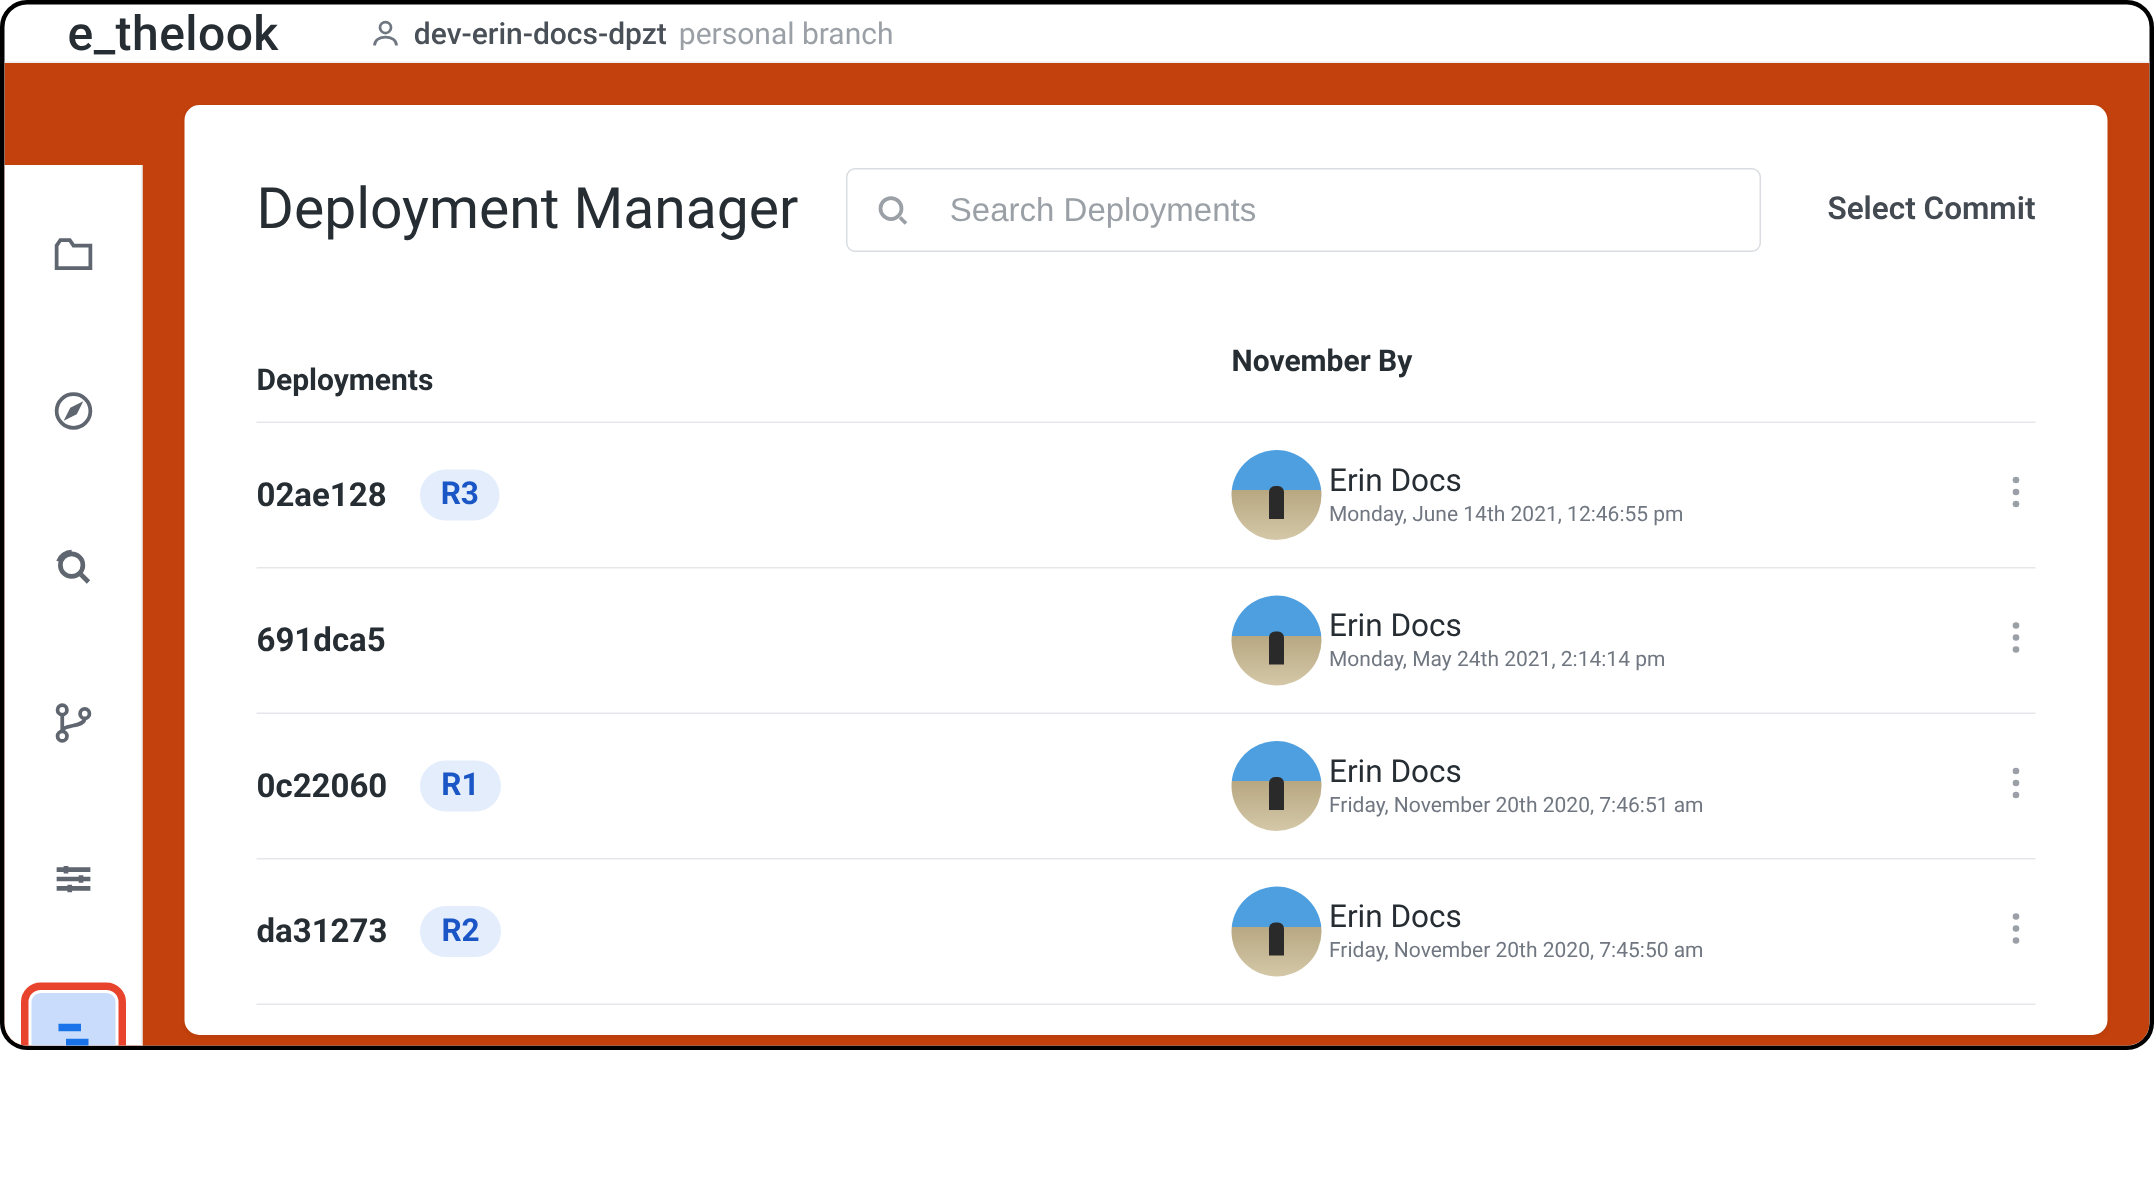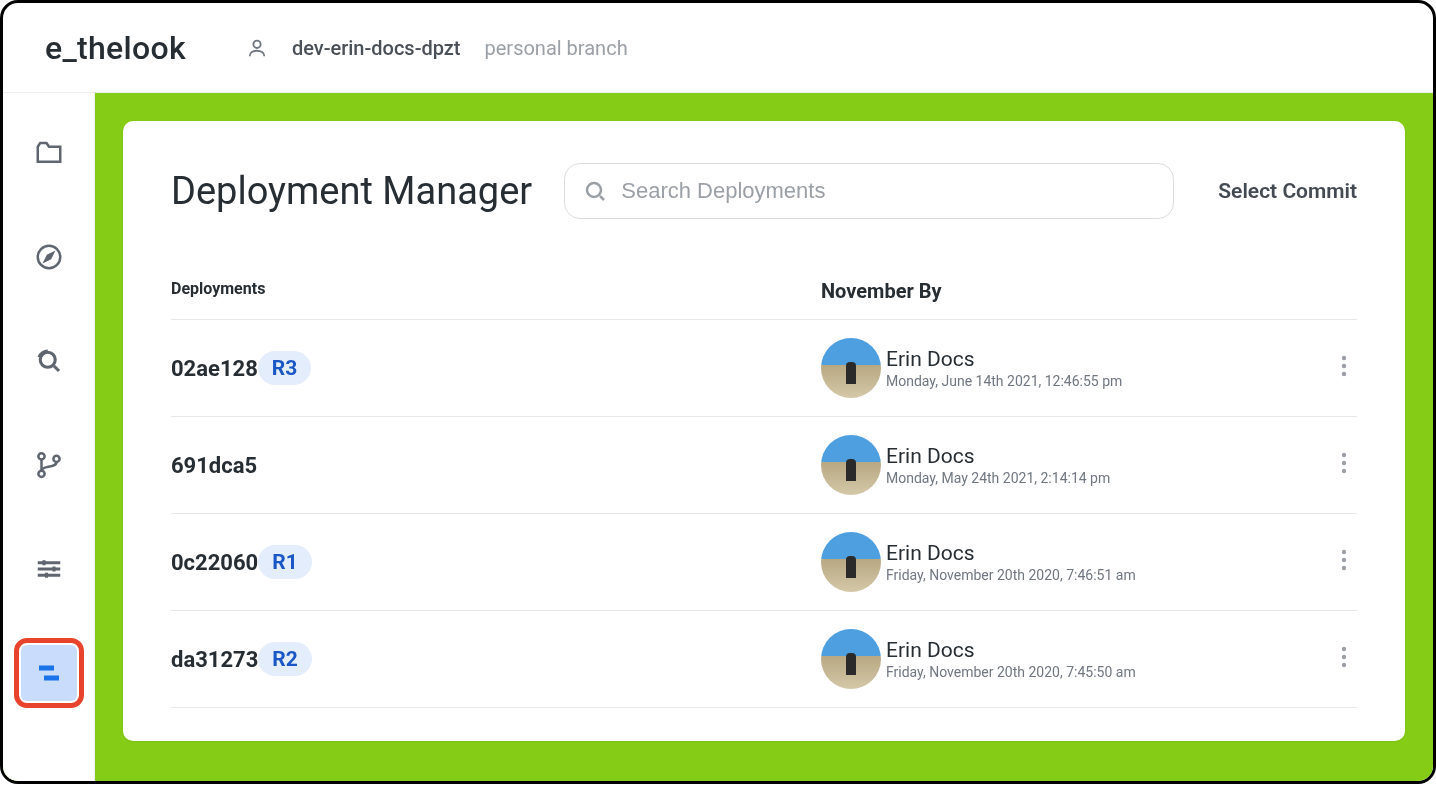--- a/index.html
+++ b/index.html
@@ -5,21 +5,21 @@
     * { box-sizing: border-box; margin: 0; padding: 0; }
     body {
       font-family: -apple-system, BlinkMacSystemFont, "Segoe UI", Roboto, Helvetica, Arial, sans-serif;
       background: #fff;
       width: 1436px;
       height: 788px;
       overflow: hidden;
     }
     .frame {
       width: 1436px;
-      height: 784px;
+      height: 700px;
       border: 3px solid #000;
       border-radius: 18px;
       background: #fff;
       display: flex;
       flex-direction: column;
       overflow: hidden;
     }
     .header {
       height: 90px;
       display: flex;
@@ -30,30 +30,31 @@
     }
     .project-title {
       font-size: 32px;
       font-weight: 500;
       letter-spacing: 0.3px;
       color: #262D33;
     }
     .branch-group {
       display: flex;
       align-items: center;
-      gap: 24px;
+      gap: 8px;
       margin-left: -10px;
     }
     .branch-group svg { color: #707781; }
     .branch-name { font-size: 20px; color: #4a5057; font-weight: 500; }
     .branch-type { font-size: 20px; color: #9aa0a6; }
     .body {
       flex: 1;
       display: flex;
-      background: #84cc16;
+      background: #c2410c;
+      align-items: flex-end;
     }
     .sidebar {
       width: 92px;
       background: #fff;
       border-right: 1px solid #eee;
       display: flex;
       flex-direction: column;
       align-items: center;
       padding-top: 32px;
       gap: 48px;
@@ -96,24 +97,24 @@
     .page-title {
       font-size: 38px;
       font-weight: 400;
       color: #262D33;
     }
     .search-box {
       flex: 1;
       display: flex;
       align-items: center;
       border: 1px solid #d9dde1;
-      border-radius: 16px;
+      border-radius: 6px;
       height: 56px;
       padding: 0 18px;
-      gap: 14px;
+      gap: 26px;
       max-width: 610px;
     }
     .search-box svg { color: #9aa0a6; width: 24px; height: 24px; }
     .search-box input {
       border: none;
       outline: none;
       font-size: 22px;
       flex: 1;
       color: #333;
     }
@@ -123,29 +124,29 @@
       font-weight: 600;
       color: #444a52;
       cursor: pointer;
       margin-left: auto;
     }
     .table-header {
       display: flex;
       padding-bottom: 16px;
       border-bottom: 1px solid #e5e7ea;
     }
-    .col-deploy-h { flex: 0 0 650px; font-size: 16px; font-weight: 700; color: #262D33; }
+    .col-deploy-h { flex: 0 0 650px; font-size: 20px; font-weight: 700; color: #262D33; margin-top: 13px; }
     .col-by-h { flex: 1; font-size: 20px; font-weight: 700; color: #262D33; }
     .row {
       display: flex;
       align-items: center;
       padding: 18px 0;
       border-bottom: 1px solid #e5e7ea;
     }
-    .col-deploy { flex: 0 0 650px; display: flex; align-items: center; }
+    .col-deploy { flex: 0 0 650px; display: flex; align-items: center; gap: 22px; }
     .commit-hash { font-size: 22px; font-weight: 700; color: #262D33; }
     .pill {
       display: inline-flex;
       align-items: center;
       gap: 8px;
       background: #e2f2e6;
       color: #0b8043;
       font-weight: 600;
       font-size: 19px;
       padding: 8px 18px;

